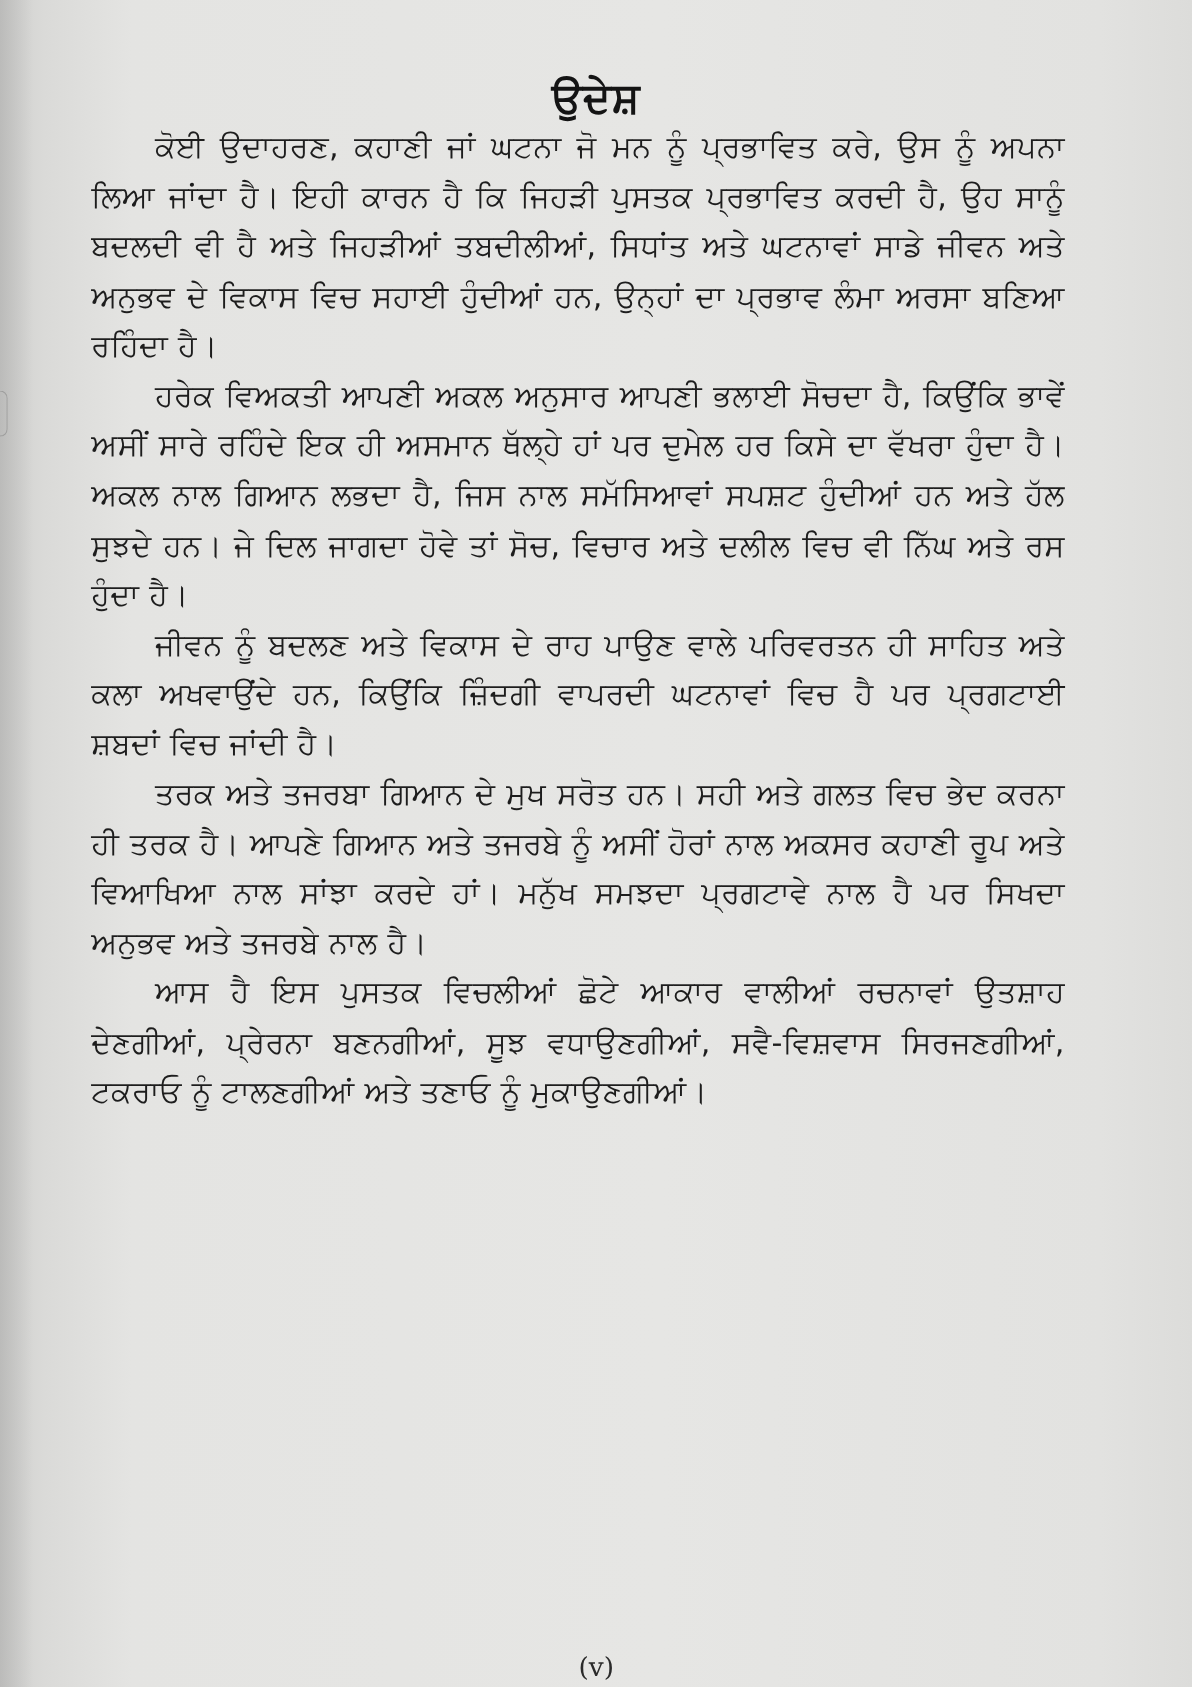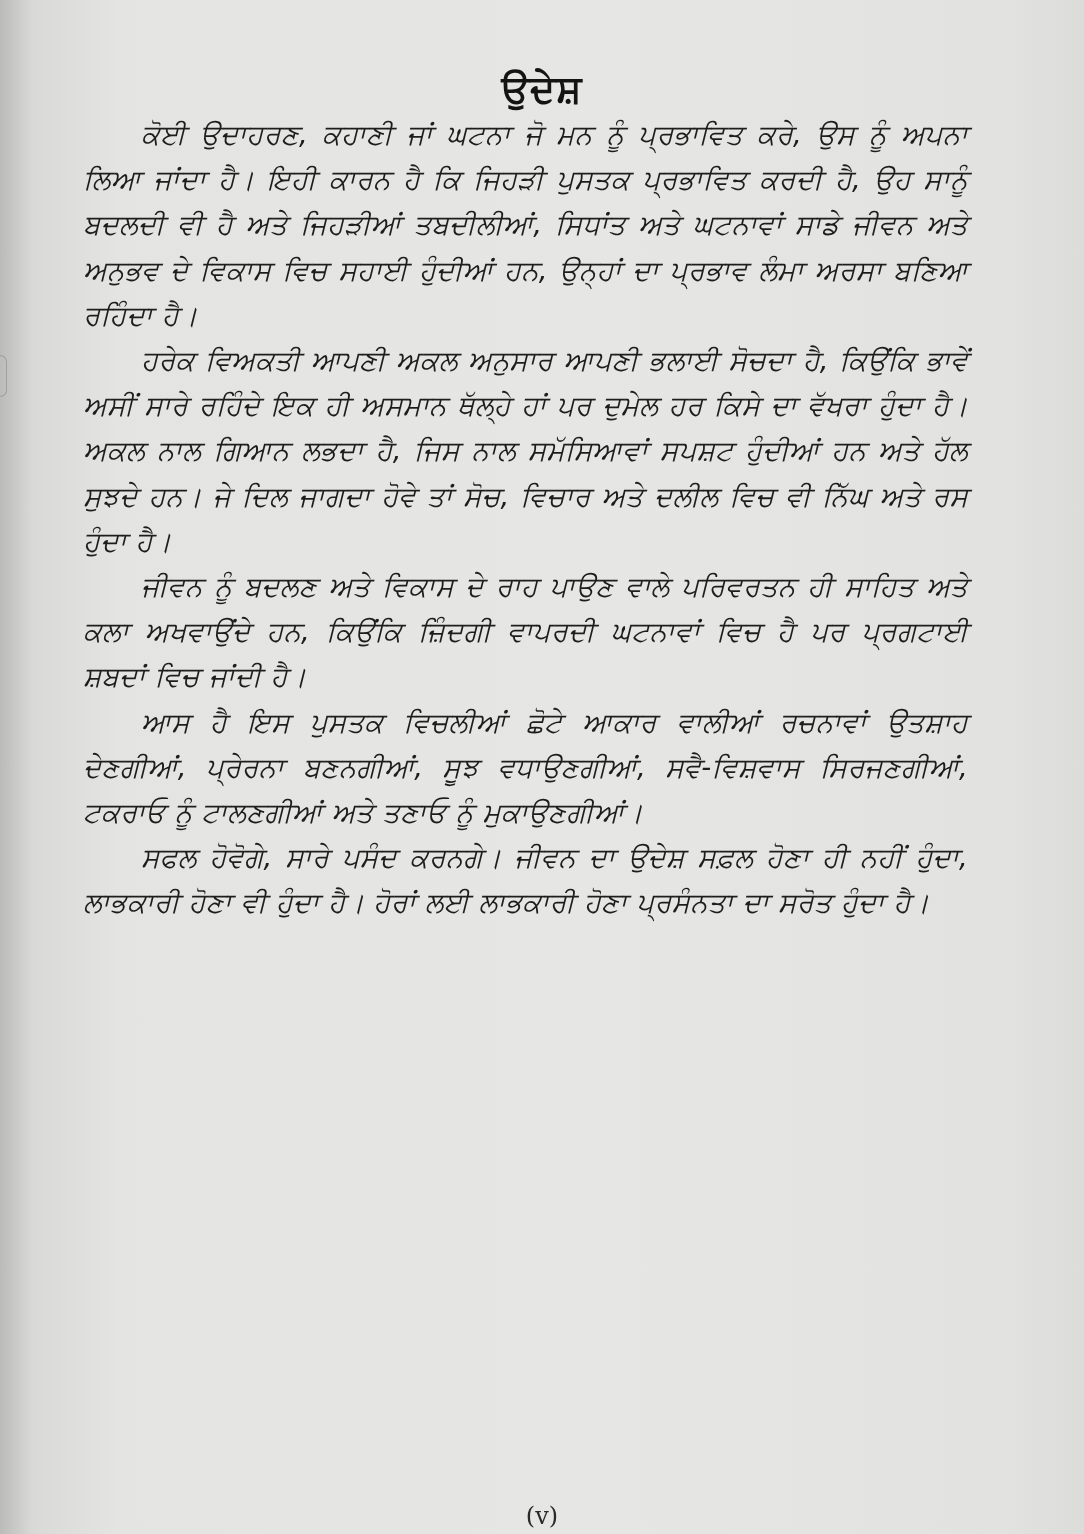--- a/index.html
+++ b/index.html
@@ -59,21 +59,20 @@
     width: 885px;
   }
   .para {
     margin: 0;
     font-size: 27.5px;
     line-height: 45.2px;
     text-align: justify;
     text-indent: 58px;
     color: #1d1d1d;
     letter-spacing: 0.3px;
-    font-style: italic;
   }
   .page-number {
     position: absolute;
     left: 0;
     top: 1502px;
     width: 1084px;
     text-align: center;
     font-family: "DejaVu Serif", serif;
     font-size: 24px;
     color: #2a2a2a;
@@ -85,18 +84,18 @@
 <div class="page">
   <div class="fold-shadow"></div>
   <div class="margin-mark"></div>
 
   <h1 class="title">ਉਦੇਸ਼</h1>
 
   <div class="body-text">
     <p class="para">ਕੋਈ ਉਦਾਹਰਣ, ਕਹਾਣੀ ਜਾਂ ਘਟਨਾ ਜੋ ਮਨ ਨੂੰ ਪ੍ਰਭਾਵਿਤ ਕਰੇ, ਉਸ ਨੂੰ ਅਪਨਾ ਲਿਆ ਜਾਂਦਾ ਹੈ। ਇਹੀ ਕਾਰਨ ਹੈ ਕਿ ਜਿਹੜੀ ਪੁਸਤਕ ਪ੍ਰਭਾਵਿਤ ਕਰਦੀ ਹੈ, ਉਹ ਸਾਨੂੰ ਬਦਲਦੀ ਵੀ ਹੈ ਅਤੇ ਜਿਹੜੀਆਂ ਤਬਦੀਲੀਆਂ, ਸਿਧਾਂਤ ਅਤੇ ਘਟਨਾਵਾਂ ਸਾਡੇ ਜੀਵਨ ਅਤੇ ਅਨੁਭਵ ਦੇ ਵਿਕਾਸ ਵਿਚ ਸਹਾਈ ਹੁੰਦੀਆਂ ਹਨ, ਉਨ੍ਹਾਂ ਦਾ ਪ੍ਰਭਾਵ ਲੰਮਾ ਅਰਸਾ ਬਣਿਆ ਰਹਿੰਦਾ ਹੈ।</p>
     <p class="para">ਹਰੇਕ ਵਿਅਕਤੀ ਆਪਣੀ ਅਕਲ ਅਨੁਸਾਰ ਆਪਣੀ ਭਲਾਈ ਸੋਚਦਾ ਹੈ, ਕਿਉਂਕਿ ਭਾਵੇਂ ਅਸੀਂ ਸਾਰੇ ਰਹਿੰਦੇ ਇਕ ਹੀ ਅਸਮਾਨ ਥੱਲ੍ਹੇ ਹਾਂ ਪਰ ਦੁਮੇਲ ਹਰ ਕਿਸੇ ਦਾ ਵੱਖਰਾ ਹੁੰਦਾ ਹੈ। ਅਕਲ ਨਾਲ ਗਿਆਨ ਲਭਦਾ ਹੈ, ਜਿਸ ਨਾਲ ਸਮੱਸਿਆਵਾਂ ਸਪਸ਼ਟ ਹੁੰਦੀਆਂ ਹਨ ਅਤੇ ਹੱਲ ਸੁਝਦੇ ਹਨ। ਜੇ ਦਿਲ ਜਾਗਦਾ ਹੋਵੇ ਤਾਂ ਸੋਚ, ਵਿਚਾਰ ਅਤੇ ਦਲੀਲ ਵਿਚ ਵੀ ਨਿੱਘ ਅਤੇ ਰਸ ਹੁੰਦਾ ਹੈ।</p>
     <p class="para">ਜੀਵਨ ਨੂੰ ਬਦਲਣ ਅਤੇ ਵਿਕਾਸ ਦੇ ਰਾਹ ਪਾਉਣ ਵਾਲੇ ਪਰਿਵਰਤਨ ਹੀ ਸਾਹਿਤ ਅਤੇ ਕਲਾ ਅਖਵਾਉਂਦੇ ਹਨ, ਕਿਉਂਕਿ ਜ਼ਿੰਦਗੀ ਵਾਪਰਦੀ ਘਟਨਾਵਾਂ ਵਿਚ ਹੈ ਪਰ ਪ੍ਰਗਟਾਈ ਸ਼ਬਦਾਂ ਵਿਚ ਜਾਂਦੀ ਹੈ।</p>
+    <p class="para">ਤਰਕ ਅਤੇ ਤਜਰਬਾ ਗਿਆਨ ਦੇ ਮੁਖ ਸਰੋਤ ਹਨ। ਸਹੀ ਅਤੇ ਗਲਤ ਵਿਚ ਭੇਦ ਕਰਨਾ ਹੀ ਤਰਕ ਹੈ। ਆਪਣੇ ਗਿਆਨ ਅਤੇ ਤਜਰਬੇ ਨੂੰ ਅਸੀਂ ਹੋਰਾਂ ਨਾਲ ਅਕਸਰ ਕਹਾਣੀ ਰੂਪ ਅਤੇ ਵਿਆਖਿਆ ਨਾਲ ਸਾਂਝਾ ਕਰਦੇ ਹਾਂ। ਮਨੁੱਖ ਸਮਝਦਾ ਪ੍ਰਗਟਾਵੇ ਨਾਲ ਹੈ ਪਰ ਸਿਖਦਾ ਅਨੁਭਵ ਅਤੇ ਤਜਰਬੇ ਨਾਲ ਹੈ।</p>
     <p class="para">ਆਸ ਹੈ ਇਸ ਪੁਸਤਕ ਵਿਚਲੀਆਂ ਛੋਟੇ ਆਕਾਰ ਵਾਲੀਆਂ ਰਚਨਾਵਾਂ ਉਤਸ਼ਾਹ ਦੇਣਗੀਆਂ, ਪ੍ਰੇਰਨਾ ਬਣਨਗੀਆਂ, ਸੂਝ ਵਧਾਉਣਗੀਆਂ, ਸਵੈ-ਵਿਸ਼ਵਾਸ ਸਿਰਜਣਗੀਆਂ, ਟਕਰਾਓ ਨੂੰ ਟਾਲਣਗੀਆਂ ਅਤੇ ਤਣਾਓ ਨੂੰ ਮੁਕਾਉਣਗੀਆਂ।</p>
-    <p class="para">ਸਫਲ ਹੋਵੋਗੇ, ਸਾਰੇ ਪਸੰਦ ਕਰਨਗੇ। ਜੀਵਨ ਦਾ ਉਦੇਸ਼ ਸਫ਼ਲ ਹੋਣਾ ਹੀ ਨਹੀਂ ਹੁੰਦਾ, ਲਾਭਕਾਰੀ ਹੋਣਾ ਵੀ ਹੁੰਦਾ ਹੈ। ਹੋਰਾਂ ਲਈ ਲਾਭਕਾਰੀ ਹੋਣਾ ਪ੍ਰਸੰਨਤਾ ਦਾ ਸਰੋਤ ਹੁੰਦਾ ਹੈ।</p>
   </div>
 
   <div class="page-number">(v)</div>
 </div>
 
 </body></html>

